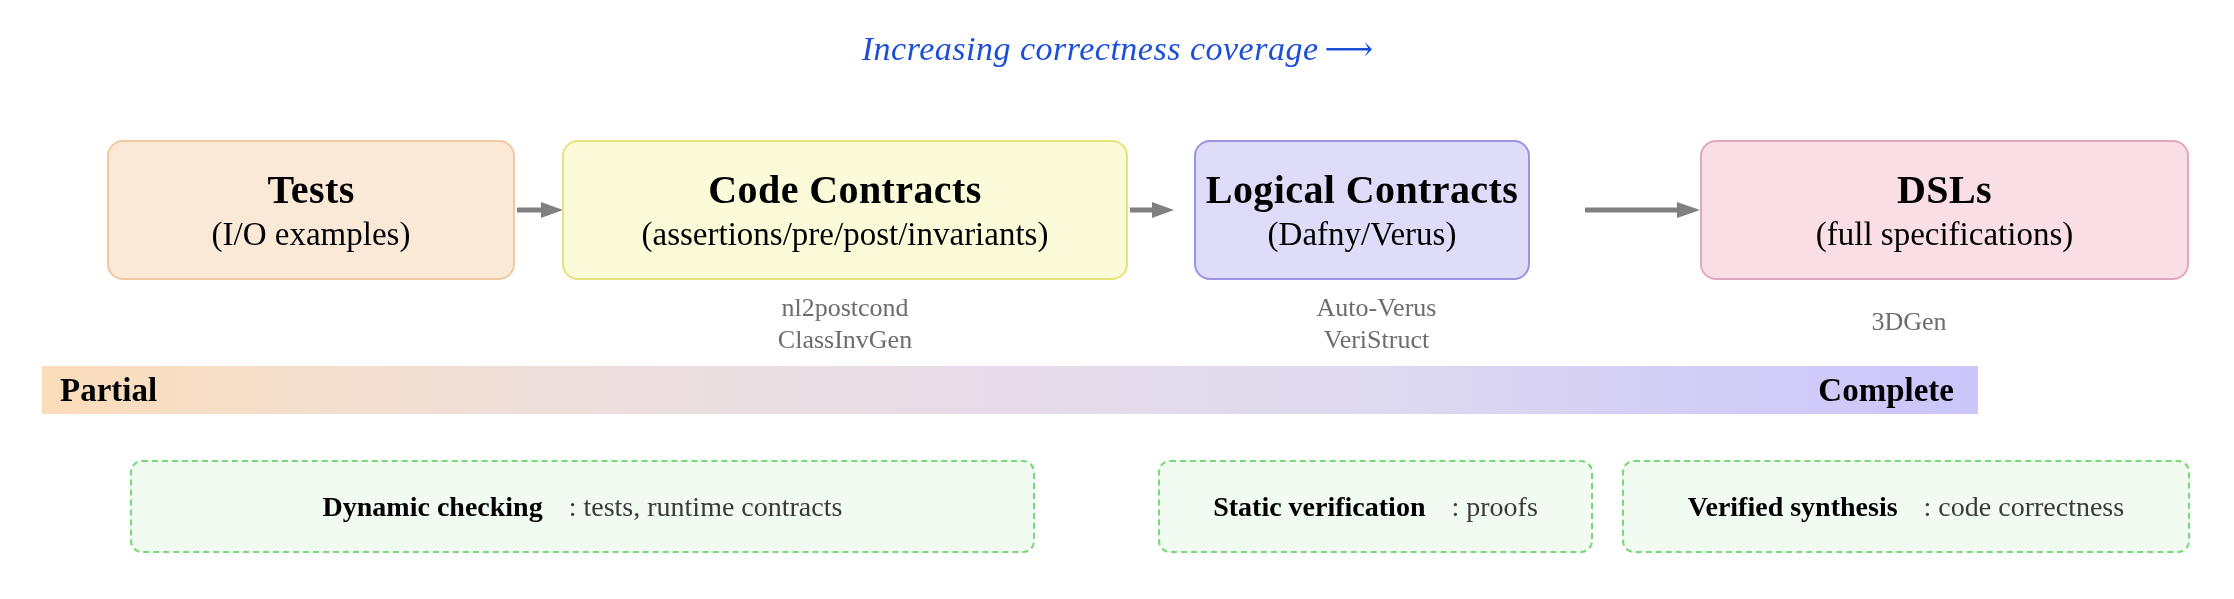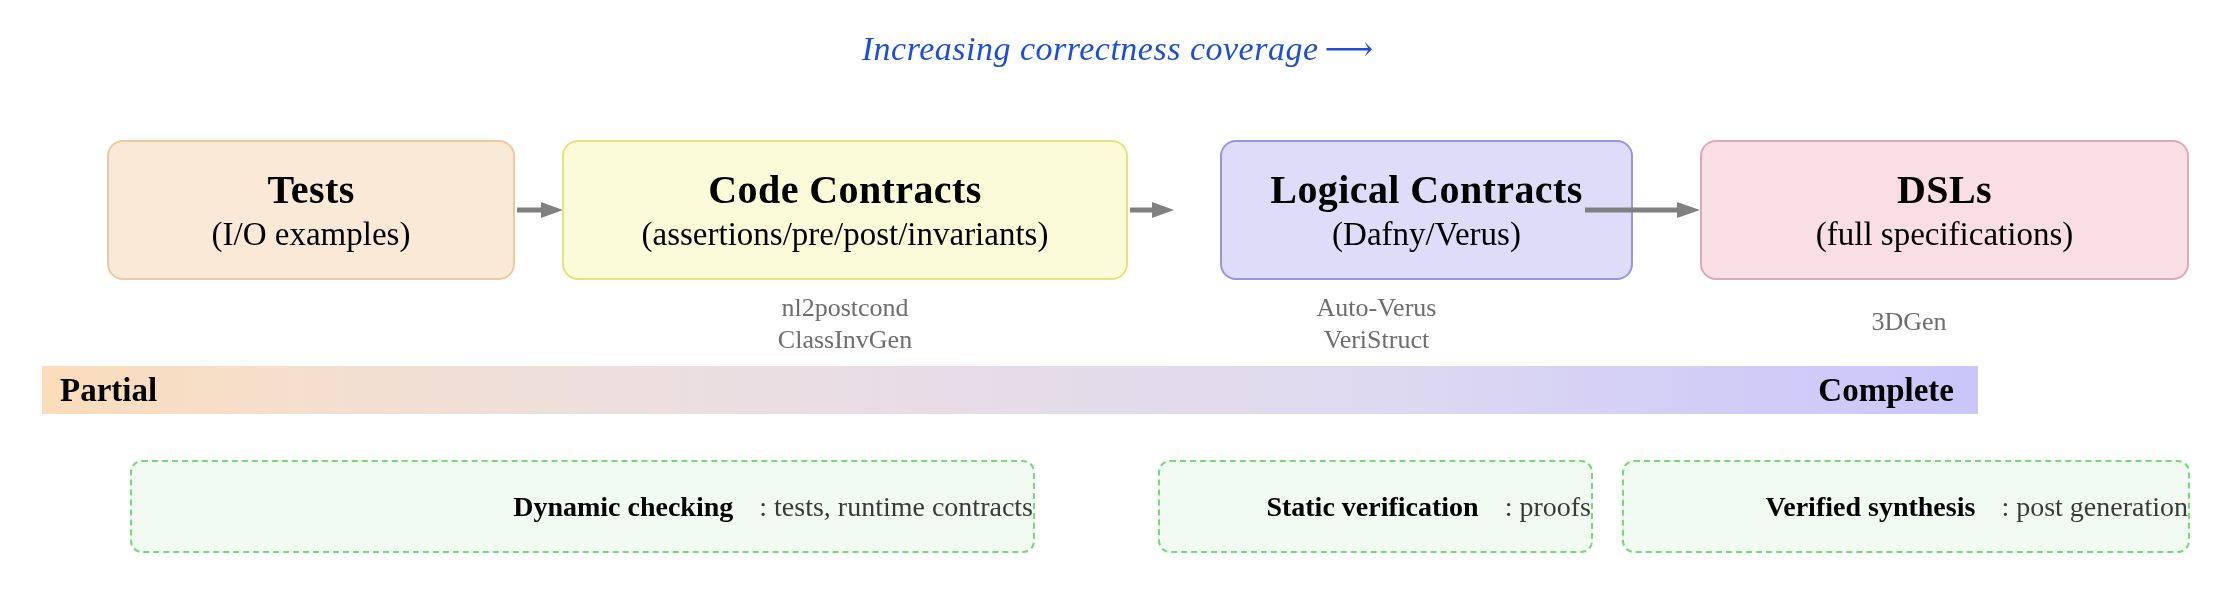--- a/index.html
+++ b/index.html
@@ -117,21 +117,21 @@
   .note {
     position: absolute;
     top: 460px;
     height: 93px;
     box-sizing: border-box;
     border: 2px dashed #77d977;
     border-radius: 12px;
     background: #f2fbf1;
     display: flex;
     align-items: center;
-    justify-content: flex-end;
+    justify-content: center;
     font-size: 28px;
     color: #1a1a1a;
     white-space: nowrap;
     gap: 24px;
   }
   .note .lead {
     font-weight: bold;
     color: #000000;
   }
   .note .rest {
@@ -161,21 +161,21 @@
   <div class="stage" style="left:562px; width:566px; background:#fcfbd9; border-color:#e8e27a;">
     <div class="title">Code Contracts</div>
     <div class="subtitle">(assertions/pre/post/invariants)</div>
   </div>
 
   <svg class="connector" style="left:1130px; top:200px; width:44px;" viewBox="0 0 44 20" preserveAspectRatio="none">
     <line x1="0" y1="10" x2="25" y2="10" stroke="#808080" stroke-width="5"></line>
     <polygon points="22,2 44,10 22,18" fill="#808080"></polygon>
   </svg>
 
-  <div class="stage" style="left:1220px; width:413px; background:#dedcf9; border-color:#9a93e0;">
+  <div class="stage" style="left:1194px; width:336px; background:#dedcf9; border-color:#9a93e0;">
     <div class="title">Logical Contracts</div>
     <div class="subtitle">(Dafny/Verus)</div>
   </div>
 
   <svg class="connector" style="left:1585px; top:200px; width:115px;" viewBox="0 0 115 20" preserveAspectRatio="none">
     <line x1="0" y1="10" x2="95" y2="10" stroke="#808080" stroke-width="5"></line>
     <polygon points="92,2 115,10 92,18" fill="#808080"></polygon>
   </svg>
 
   <div class="stage" style="left:1700px; width:489px; background:#f9dee6; border-color:#e0a8bd;">
@@ -208,16 +208,16 @@
       <span class="rest">: tests, runtime contracts</span>
   </div>
 
   <div class="note" style="left:1158px; width:435px;">
     <span class="lead">Static verification</span>
       <span class="rest">: proofs</span>
   </div>
 
   <div class="note" style="left:1622px; width:568px;">
     <span class="lead">Verified synthesis</span>
-      <span class="rest">: post generation</span>
+      <span class="rest">: code correctness</span>
   </div>
 
 </div>
 
 </body></html>

